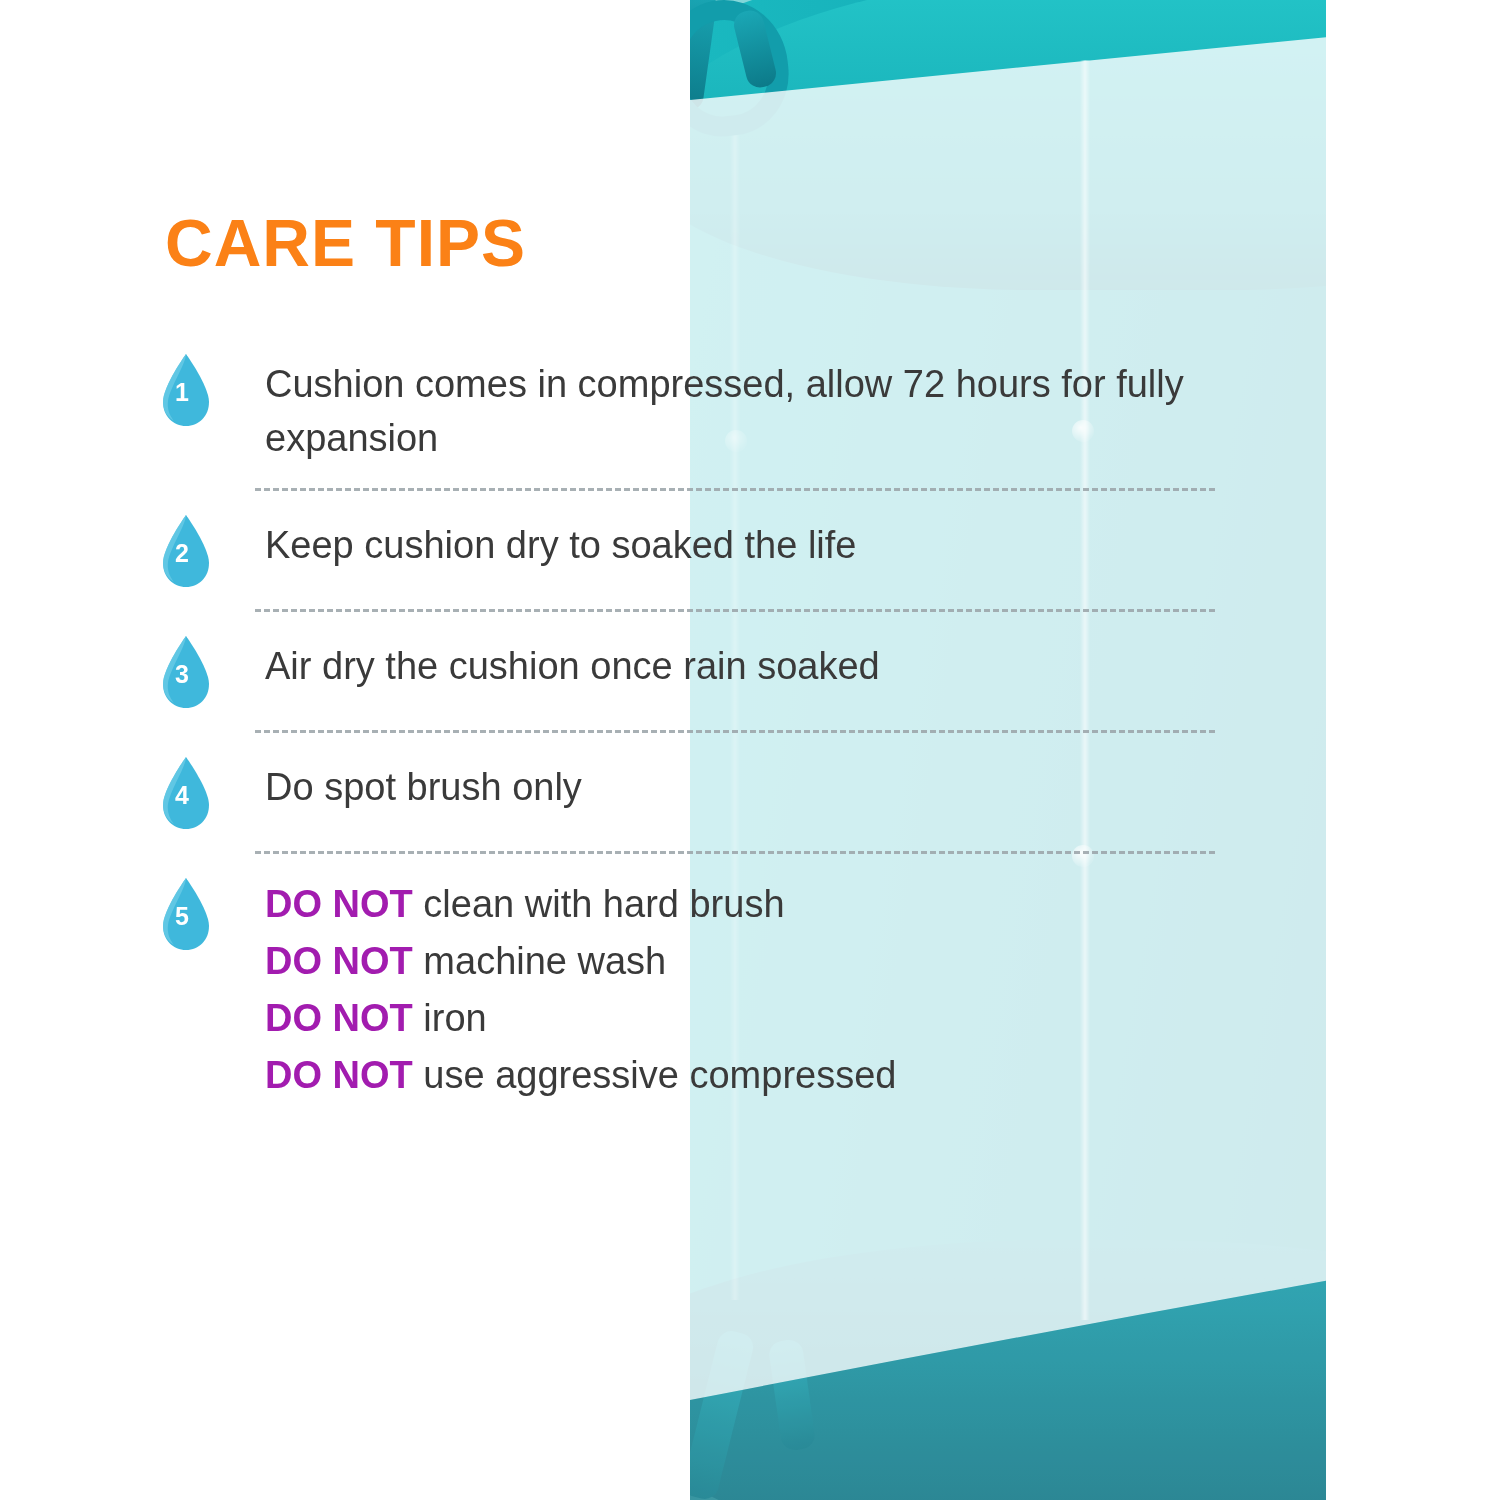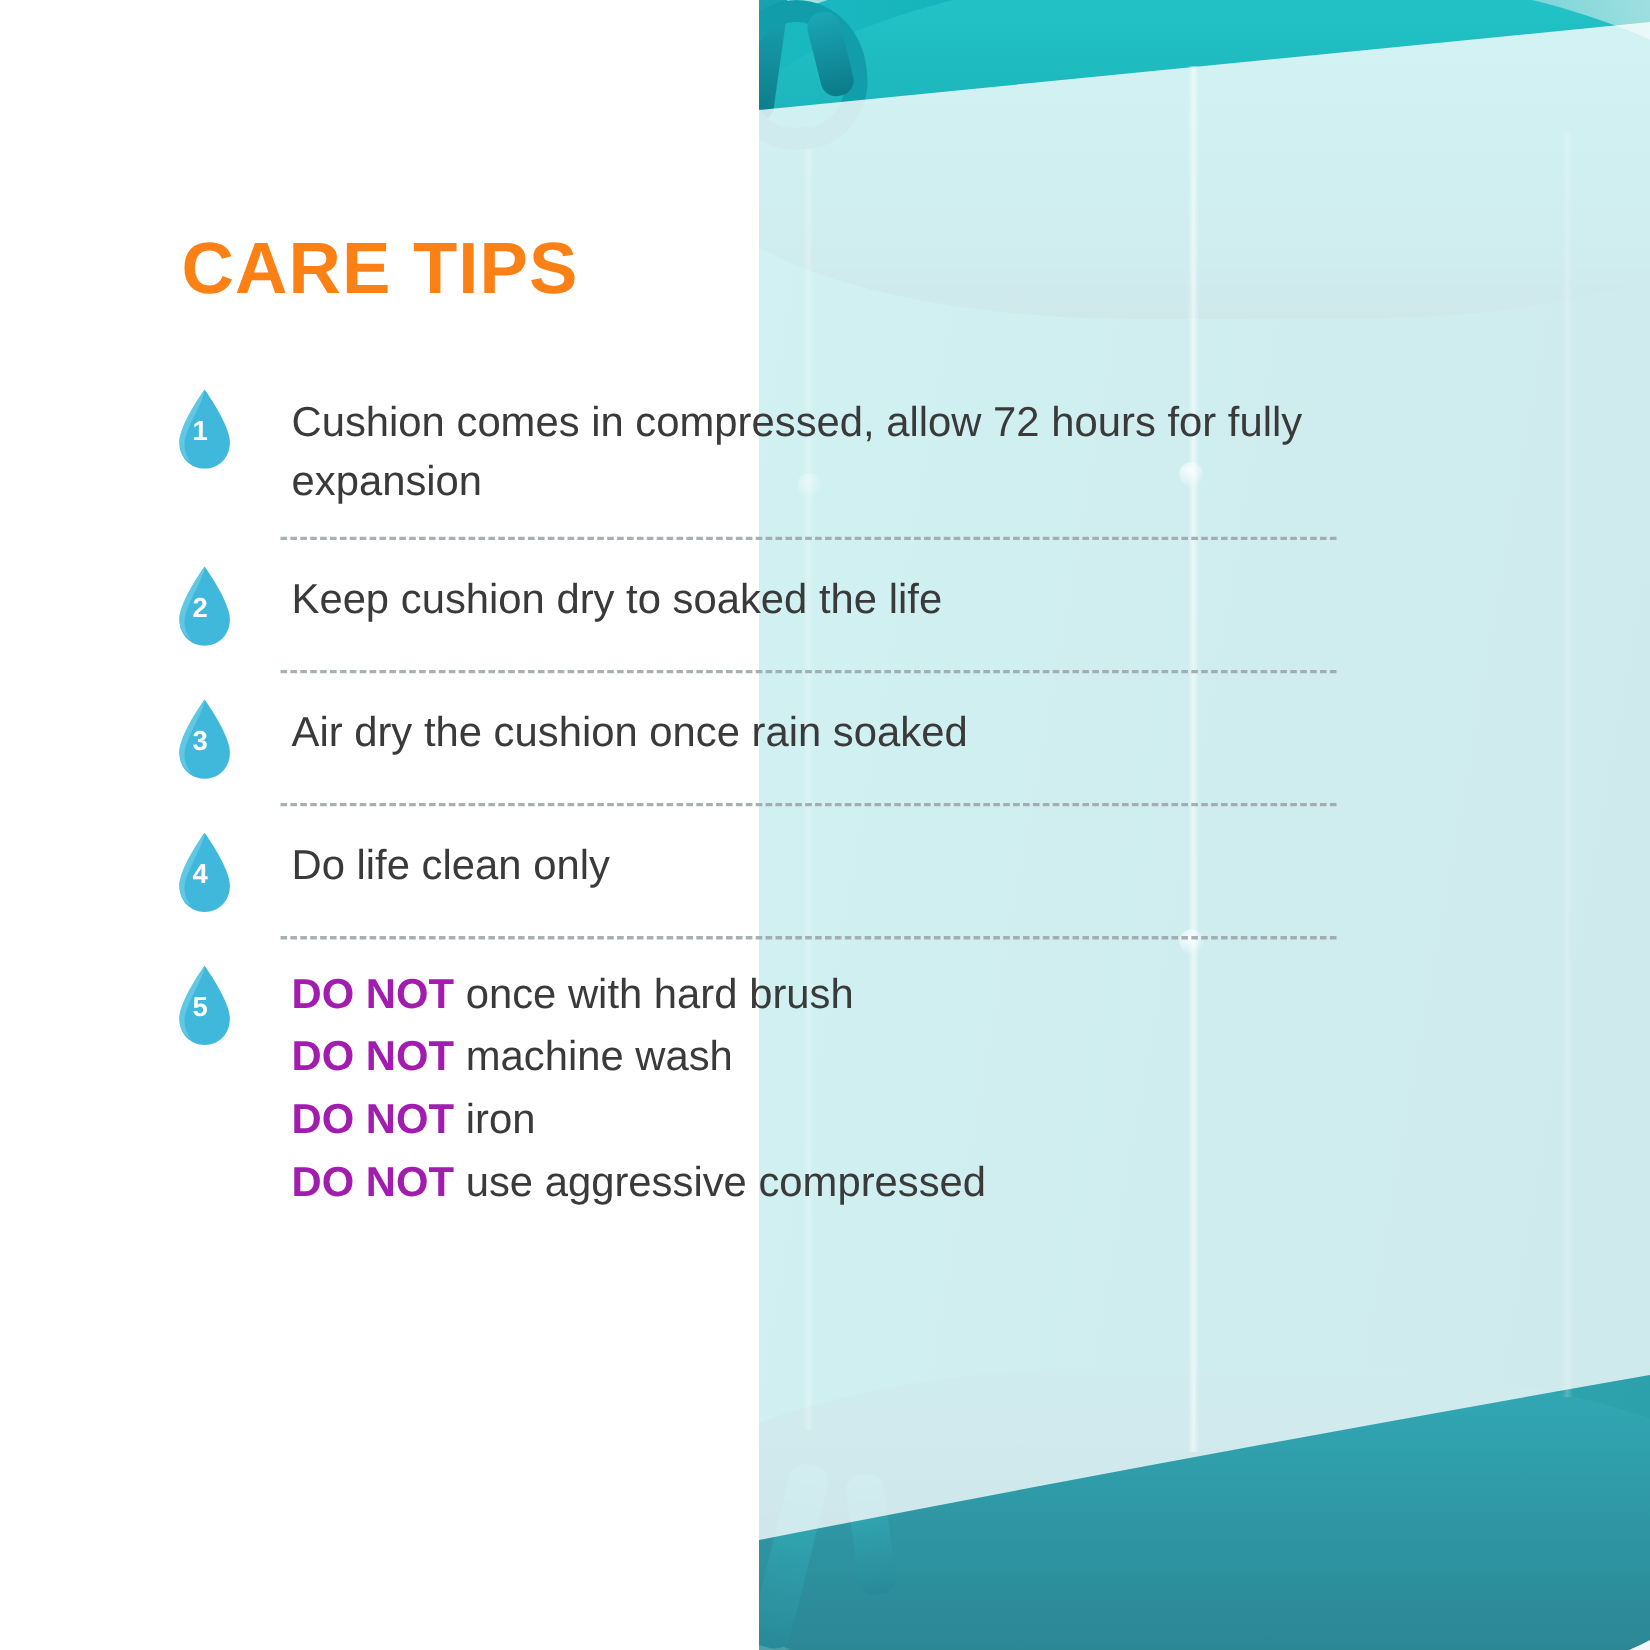--- a/index.html
+++ b/index.html
@@ -2,25 +2,26 @@
 <html><head>
 <meta charset="utf-8">
 <style>
   html, body {
     margin: 0;
     padding: 0;
     background: #ffffff;
   }
   #stage {
     position: relative;
-    width: 1500px;
+    width: 1284px;
     height: 1500px;
     overflow: hidden;
     background: #ffffff;
     font-family: "Liberation Sans", sans-serif;
+    padding-left: 42px;
   }
 
   
   .photo {
     position: absolute;
     inset: 0;
     overflow: hidden;
   }
   .photo-bg {
     position: absolute;
@@ -301,37 +302,37 @@
 
       <div class="tip">
         <div class="tip-inner">
           <div class="drop">
             <svg width="62" height="78" viewBox="0 0 62 78">
               <path d="M31 2 C31 2 8 34 8 50 C8 64 18 74 31 74 C44 74 54 64 54 50 C54 34 31 2 31 2 Z" fill="#3fb8dc"></path>
               <path d="M31 2 C31 2 8 34 8 50 C8 58 12 65 19 69 C14 63 12 56 13 49 C15 35 31 12 31 2 Z" fill="#6fcde7" opacity="0.7"></path>
             </svg>
             <div class="num">4</div>
           </div>
-          <div class="tip-text">Do life clean only</div>
+          <div class="tip-text">Do spot brush only</div>
         </div>
       </div>
       <div class="divider"></div>
 
       <div class="tip">
         <div class="tip-inner">
           <div class="drop">
             <svg width="62" height="78" viewBox="0 0 62 78">
               <path d="M31 2 C31 2 8 34 8 50 C8 64 18 74 31 74 C44 74 54 64 54 50 C54 34 31 2 31 2 Z" fill="#3fb8dc"></path>
               <path d="M31 2 C31 2 8 34 8 50 C8 58 12 65 19 69 C14 63 12 56 13 49 C15 35 31 12 31 2 Z" fill="#6fcde7" opacity="0.7"></path>
             </svg>
             <div class="num">5</div>
           </div>
           <div class="tip-lines">
             <div>
-              <span class="strong">DO NOT</span><span> once with hard brush</span>
+              <span class="strong">DO NOT</span><span> clean with hard brush</span>
             </div>
             <div>
               <span class="strong">DO NOT</span><span> machine wash</span>
             </div>
             <div>
               <span class="strong">DO NOT</span><span> iron</span>
             </div>
             <div>
               <span class="strong">DO NOT</span><span> use aggressive compressed</span>
             </div>

